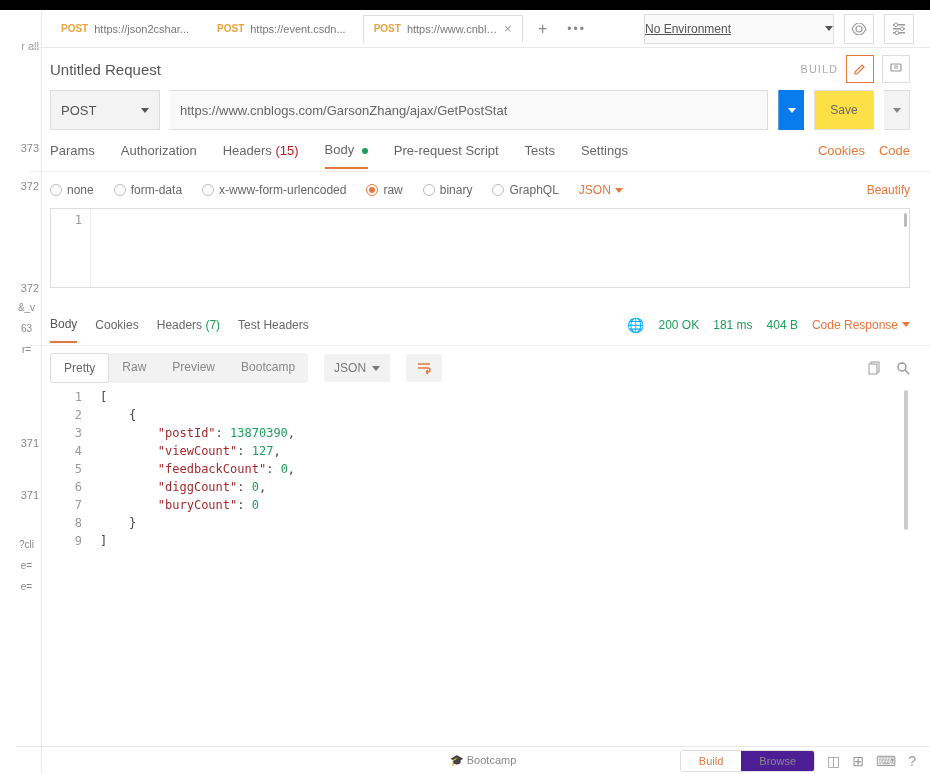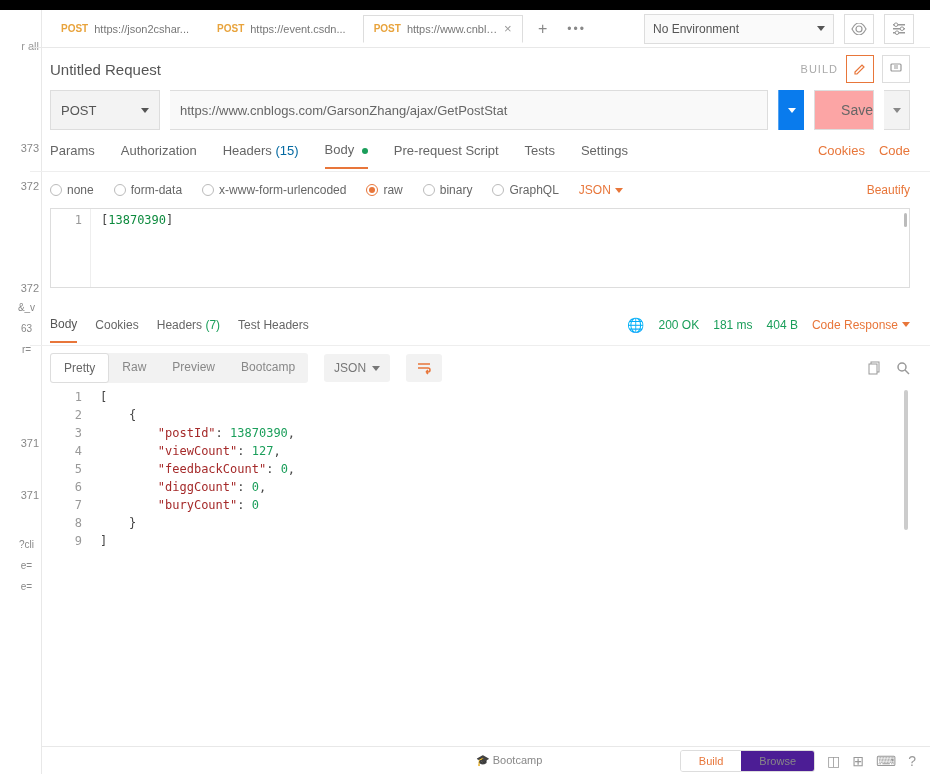--- a/index.html
+++ b/index.html
@@ -12,39 +12,39 @@
 .main { position: absolute; left: 30px; right: 0; top: 10px; bottom: 28px; }
 .tabs-row { display: flex; align-items: center; height: 38px; border-bottom: 1px solid #e8e8e8; padding-left: 20px; gap: 6px; }
 .req-tab { display: flex; align-items: center; gap: 6px; height: 28px; padding: 0 10px; border: 1px solid transparent; font-size: 11px; color: #666; cursor: pointer; max-width: 160px; }
 .req-tab.active { border: 1px solid #ddd; border-bottom-color: #fff; background: #fff; }
 .req-tab .method { color: #e8a33c; font-weight: 600; font-size: 10px; }
 .req-tab .title { color: #777; white-space: nowrap; overflow: hidden; text-overflow: ellipsis; max-width: 100px; }
 .req-tab .close { color: #999; font-size: 13px; }
 .tab-add { width: 28px; height: 28px; display: flex; align-items: center; justify-content: center; color: #888; cursor: pointer; font-size: 16px; }
 .tab-more { width: 28px; height: 28px; display: flex; align-items: center; justify-content: center; color: #888; cursor: pointer; letter-spacing: 2px; }
 .tabs-right { margin-left: auto; display: flex; align-items: center; gap: 10px; padding-right: 16px; }
-.env-select { width: 190px; height: 30px; border: 1px solid #ddd; background: #fafafa; display: flex; align-items: center; justify-content: space-between; padding: 0 8px; color: #555; font-size: 12px; cursor: pointer; }
+.env-select { width: 190px; height: 30px; border: 1px solid #ddd; background: #fafafa; display: flex; align-items: center; justify-content: space-between; padding: 0 0; color: #555; font-size: 12px; cursor: pointer; text-decoration: underline; }
 .icon-btn { width: 30px; height: 30px; border: 1px solid #ddd; display: flex; align-items: center; justify-content: center; color: #888; cursor: pointer; }
 .title-row { display: flex; align-items: center; justify-content: space-between; height: 42px; padding: 0 20px; }
 .title-row .ttl { font-size: 15px; color: #555; }
 .title-row .right { display: flex; gap: 8px; align-items: center; }
 .build-link { color: #aaa; font-size: 11px; letter-spacing: 1px; }
 .sq-btn { width: 28px; height: 28px; border: 1px solid #ddd; display: flex; align-items: center; justify-content: center; cursor: pointer; }
 .sq-btn.edit { border-color: #e8763a; color: #e8763a; }
 .url-row { display: flex; gap: 10px; padding: 0 20px; height: 40px; }
 .method-select { width: 110px; background: #f3f3f3; border: 1px solid #ddd; display: flex; align-items: center; justify-content: space-between; padding: 0 10px; color: #555; font-size: 13px; cursor: pointer; }
 .url-input { flex: 1; border: 1px solid #ddd; border-left: none; background: #f9f9f9; padding: 0 10px; color: #666; font-size: 13px; }
 .send-btn { width: 72px; background: #097bed; color: #fff; display: flex; align-items: center; justify-content: center; font-size: 14px; cursor: pointer; font-weight: 500; }
 .send-split { width: 26px; background: #097bed; border-left: 1px solid rgba(255,255,255,0.3); display: flex; align-items: center; justify-content: center; color: #fff; cursor: pointer; }
-.save-btn { width: 60px; background: #fca5a5; border: 1px solid #ddd; display: flex; align-items: center; justify-content: flex-end; color: #666; font-size: 14px; cursor: pointer; }
+.save-btn { width: 60px; background: #fde047; border: 1px solid #ddd; display: flex; align-items: center; justify-content: center; color: #666; font-size: 12px; cursor: pointer; }
 .save-split { width: 26px; background: #f3f3f3; border: 1px solid #ddd; border-left: none; display: flex; align-items: center; justify-content: center; color: #888; cursor: pointer; }
 .req-nav { display: flex; align-items: center; height: 42px; padding: 0 20px; gap: 26px; border-bottom: 1px solid #eee; font-size: 13px; color: #666; }
 .req-nav .item { cursor: pointer; padding: 10px 0; }
 .req-nav .item.active { border-bottom: 2px solid #e8763a; }
-.req-nav .green { color: #0369a1; }
+.req-nav .green { color: #b91c1c; }
 .req-nav .dot { width: 6px; height: 6px; background: #1a9e5a; border-radius: 50%; display: inline-block; margin-left: 4px; }
 .req-nav .right { margin-left: auto; display: flex; gap: 14px; }
 .req-nav .orange { color: #e8763a; }
 .body-type-row { display: flex; align-items: center; height: 36px; padding: 0 20px; gap: 20px; font-size: 12px; color: #666; }
 .radio { display: flex; align-items: center; gap: 5px; cursor: pointer; }
 .radio .circ { width: 12px; height: 12px; border: 1.5px solid #bbb; border-radius: 50%; display: flex; align-items: center; justify-content: center; }
 .radio.sel .circ { border-color: #e8763a; }
 .radio.sel .circ::after { content: ""; width: 6px; height: 6px; background: #e8763a; border-radius: 50%; }
 .body-type-row .json-sel { color: #e8763a; cursor: pointer; display: flex; align-items: center; gap: 4px; }
 .body-type-row .right { margin-left: auto; }
@@ -72,21 +72,21 @@
 .view-row .right { margin-left: auto; display: flex; gap: 14px; align-items: center; }
 .resp-editor { margin: 0 20px; position: relative; font-family: Consolas, monospace; font-size: 12px; height: 320px; }
 .resp-editor .gutter { position: absolute; left: 0; top: 0; width: 40px; text-align: right; color: #999; }
 .resp-editor .gutter div { padding: 0 8px 2px 0; height: 18px; }
 .resp-editor .code { position: absolute; left: 50px; top: 0; }
 .resp-editor .code div { height: 18px; white-space: pre; }
 .resp-editor .scroll { position: absolute; right: 2px; top: 0; width: 4px; height: 140px; background: #ccc; border-radius: 2px; }
 .key { color: #a52a2a; }
 .val-num { color: #1a9e5a; }
 .punc { color: #444; }
-.footer { position: absolute; bottom: 0; left: 42px; right: 0; height: 28px; border-top: 1px solid #e8e8e8; display: flex; align-items: center; justify-content: flex-end; gap: 12px; padding: 0 14px; font-size: 11px; }
+.footer { position: absolute; bottom: 0; left: 16px; right: 0; height: 28px; border-top: 1px solid #e8e8e8; display: flex; align-items: center; justify-content: flex-end; gap: 12px; padding: 0 14px; font-size: 11px; }
 .footer .bootcamp { color: #888; margin-right: auto; margin-left: 420px; }
 .footer .seg { display: flex; border: 1px solid #ddd; border-radius: 3px; overflow: hidden; }
 .footer .seg .s { padding: 4px 18px; cursor: pointer; }
 .footer .seg .s.build { color: #e8763a; background: #fff; }
 .footer .seg .s.browse { color: #888; background: #4c1d95; }
 .footer .f-icon { color: #999; cursor: pointer; font-size: 14px; }
 .caret-down { width: 0; height: 0; border-left: 4px solid transparent; border-right: 4px solid transparent; border-top: 5px solid currentColor; display: inline-block; }
 </style>
 </head>
 <body>
@@ -233,23 +233,20 @@
       <span>JSON</span>
       <span class="caret-down" style="color:#e8763a"></span>
     </div>
     <div class="right"><span class="beautify">Beautify</span></div>
   </div>
 
   <div class="editor">
     <div class="gutter">
         <div>1</div>
       </div>
-    <div class="code">
-      <span class="punc">[</span><span class="num">13870390</span><span class="punc">]</span>
-    </div>
     <div class="scroll"></div>
   </div>
 
   <div class="resp-nav">
     <div class="item active">Body</div>
     <div class="item">Cookies</div>
     <div class="item">
       <span>Headers</span>
       <span class="green">(7)</span>
     </div>

